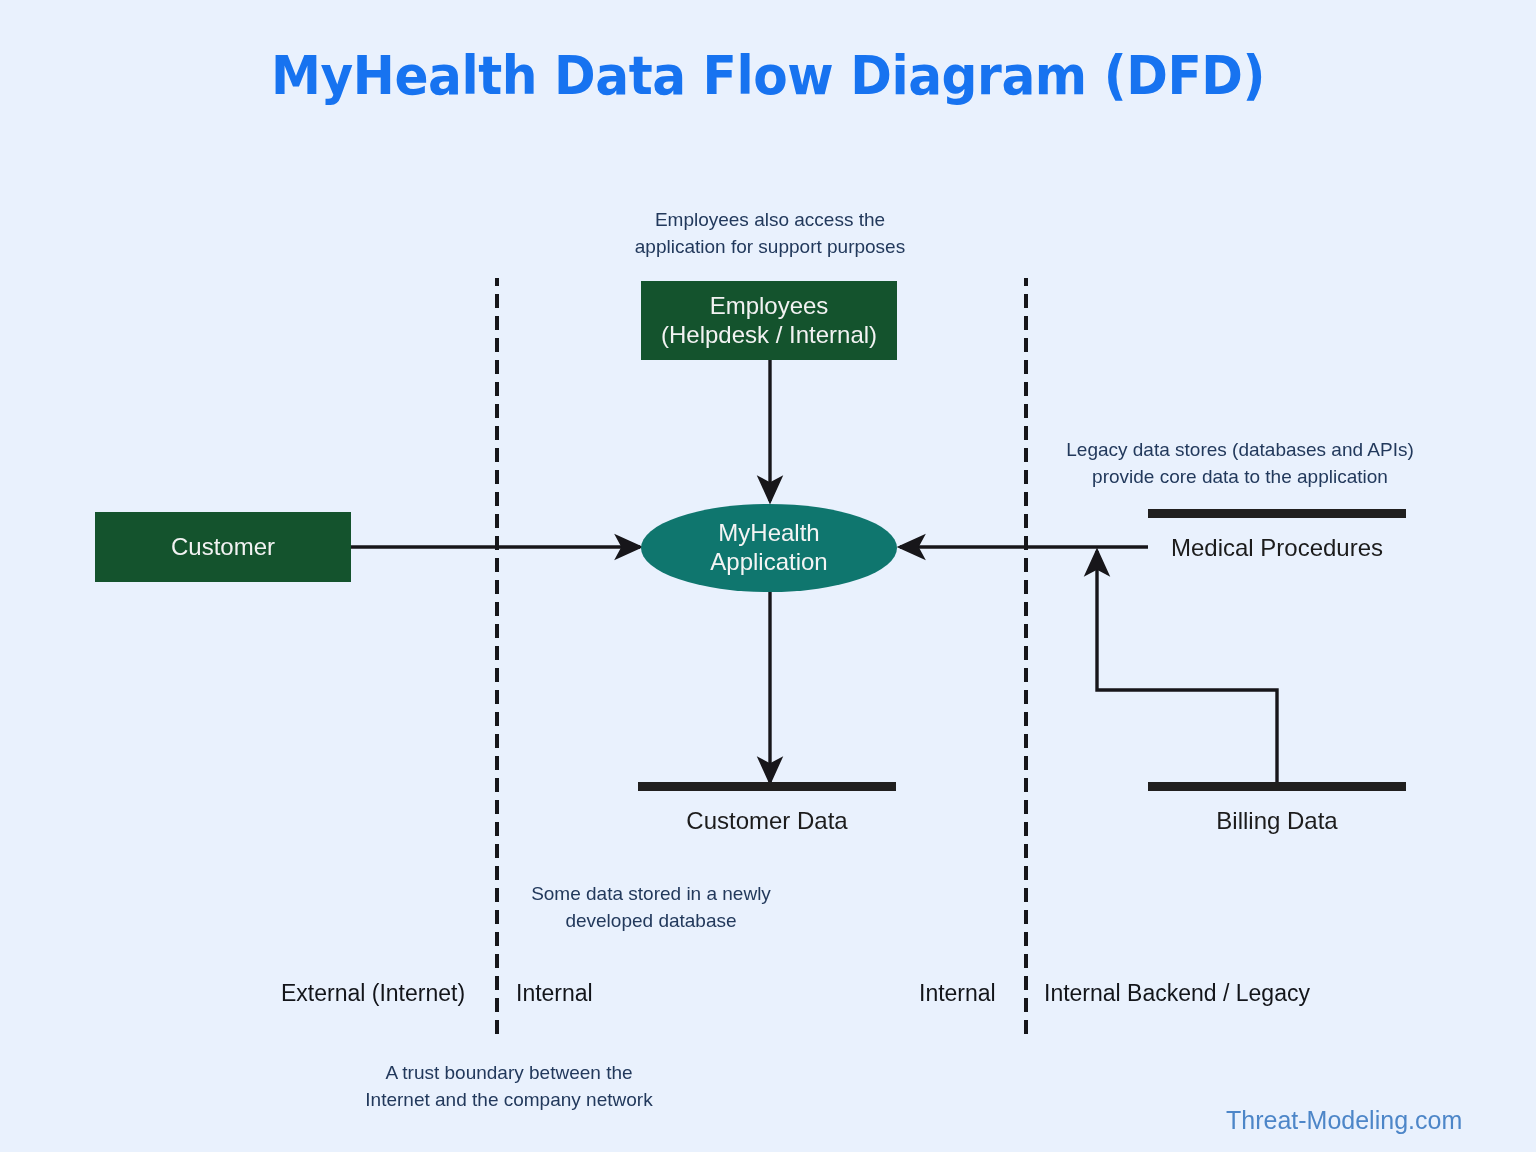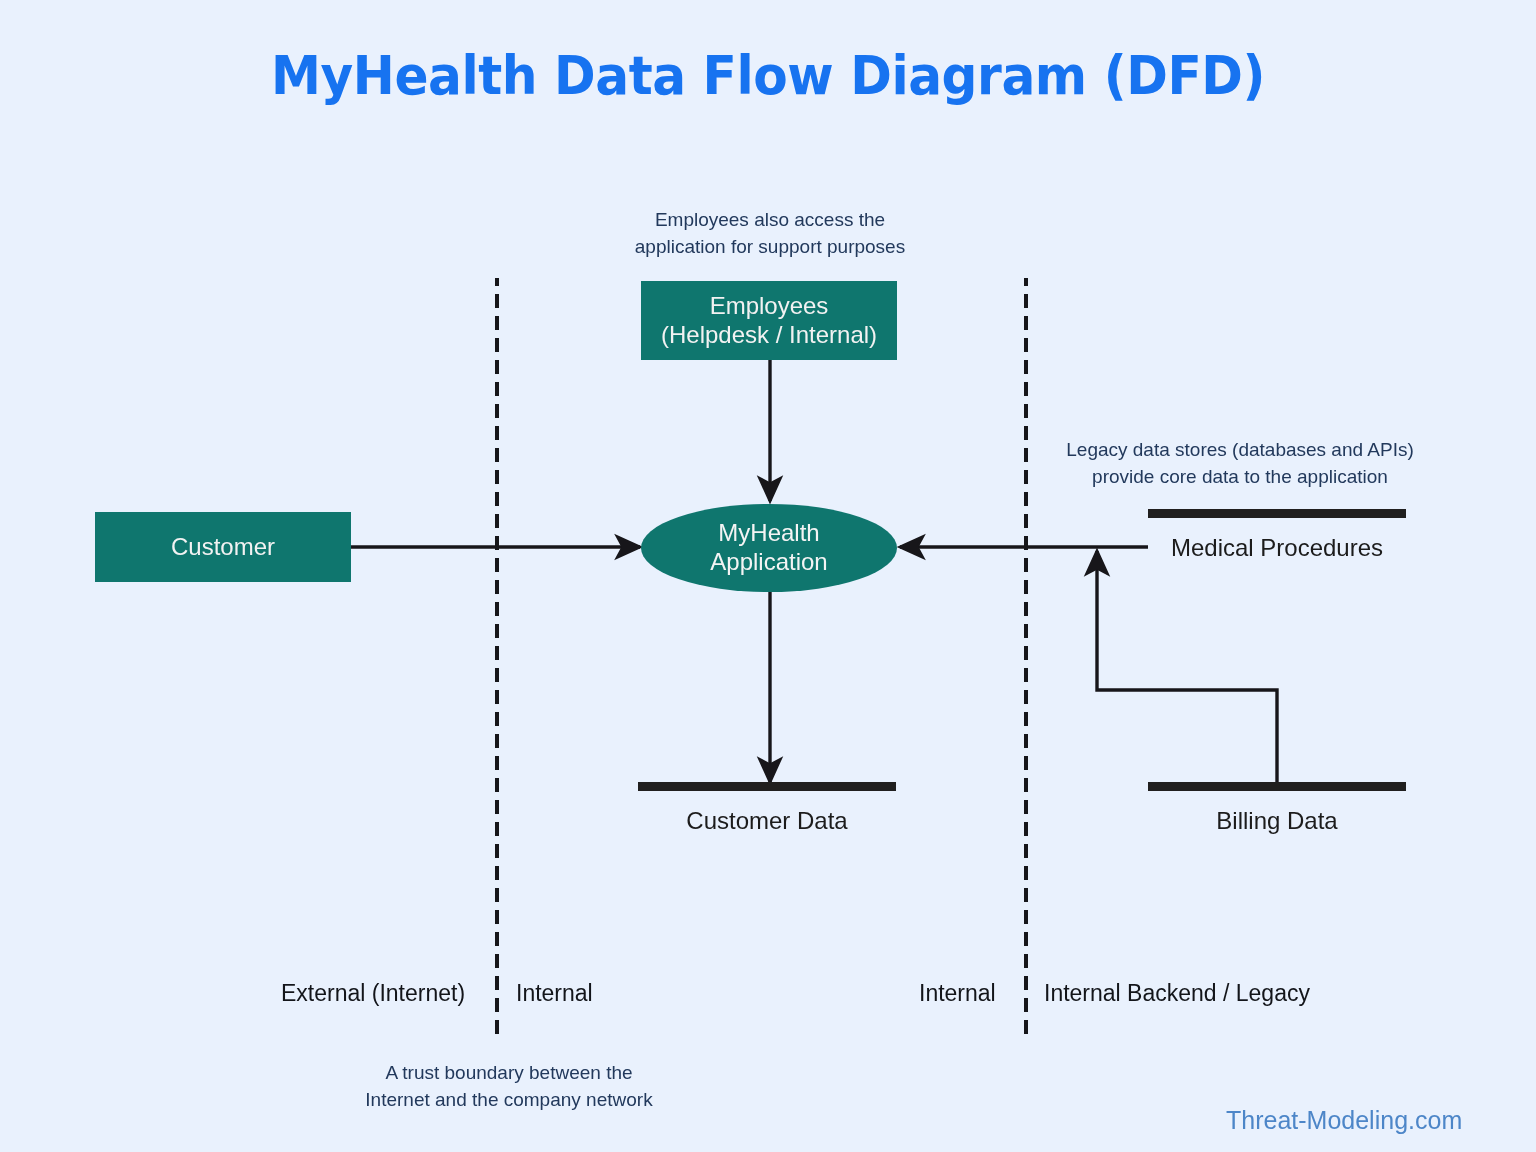--- a/index.html
+++ b/index.html
@@ -32,21 +32,21 @@
     color: #1773f0;
     letter-spacing: -0.5px;
     font-family: "DejaVu Sans", "Liberation Sans", sans-serif;
     transform: scaleX(0.93);
     transform-origin: center;
     white-space: nowrap;
   }
 
   
   .entity-box {
-    background: #0f766e;
+    background: #14532d;
     color: #f2f2f2;
     display: flex;
     align-items: center;
     justify-content: center;
     text-align: center;
     font-size: 24px;
     line-height: 1.18;
   }
 
   
@@ -139,20 +139,22 @@
               background-image:linear-gradient(#16161a 62%, rgba(0,0,0,0) 0%);
               background-position:left;background-size:4px 22px;background-repeat:repeat-y;"></div>
 
   <div class="abs annotation" style="left:595px;top:207px;width:350px;">Employees also access the
 application for support purposes</div>
 
   <div class="abs annotation" style="left:1040px;top:437px;width:400px;">Legacy data stores (databases and APIs)
 provide core data to the application</div>
 
 
+  <div class="abs annotation" style="left:505px;top:881px;width:292px;">Some data stored in a newly
+developed database</div>
 
   <div class="abs annotation" style="left:330px;top:1060px;width:358px;">A trust boundary between the
 Internet and the company network</div>
 
   <div class="abs entity-box" style="left:95px;top:512px;width:256px;height:70px;">
     <span>Customer</span>
   </div>
 
   <div class="abs entity-box" style="left:641px;top:281px;width:256px;height:79px;flex-direction:column;">
     <span>Employees</span>

